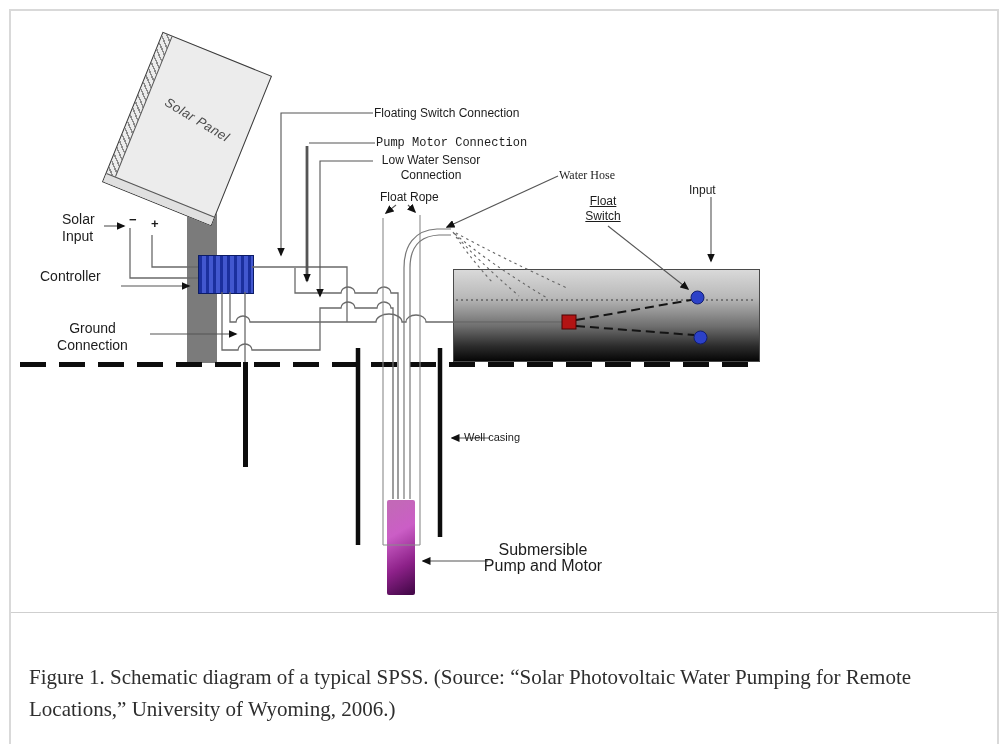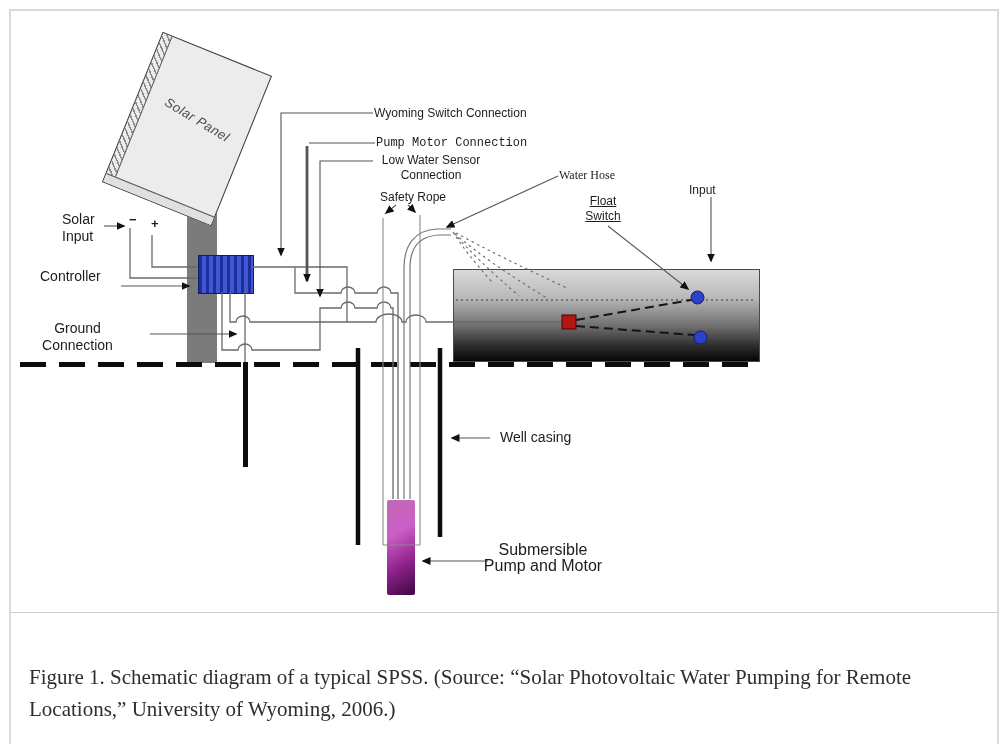--- a/index.html
+++ b/index.html
@@ -135,32 +135,32 @@
           <path d="M150,334 L236,334" marker-end="url(#ah)"></path>
           <path d="M104,226 L124,226" marker-end="url(#ah)"></path>
         </g>
       </svg>
 
       <div class="lbl big" style="left:46px;top:211px;line-height:16.5px;margin-left:16px;">Solar
 Input</div>
       <span class="mark" style="left:129px;top:212px;">−</span>
       <span class="mark" style="left:151px;top:216px;">+</span>
       <div class="lbl big" style="left:40px;top:268px;">Controller</div>
-      <div class="lbl big ctr" style="left:30px;top:320px;width:95px;">Ground
+      <div class="lbl big ctr" style="left:45px;top:320px;width:95px;">Ground
 Connection</div>
-      <div class="lbl" style="left:374px;top:106px;">Wyoming Switch Connection</div>
+      <div class="lbl" style="left:374px;top:106px;">Floating Switch Connection</div>
       <div class="lbl" style="left:376px;top:136px;font-family:Liberation Mono, monospace;">Pump Motor Connection</div>
       <div class="lbl ctr" style="left:368px;top:153px;width:126px;">Low Water Sensor
 Connection</div>
-      <div class="lbl" style="left:380px;top:190px;">Safety Rope</div>
+      <div class="lbl" style="left:380px;top:190px;">Float Rope</div>
       <div class="lbl" style="left:559px;top:168px;font-family:Liberation Serif, serif;">Water Hose</div>
       <div class="lbl ctr" style="left:571px;top:194px;width:64px;text-decoration:underline;">Float
 Switch</div>
       <div class="lbl" style="left:689px;top:183px;">Input</div>
-      <div class="lbl" style="left:500px;top:430px;font-size:14px;text-align:right;">Well casing</div>
+      <div class="lbl" style="left:464px;top:430px;font-size:11px;text-align:right;">Well casing</div>
       <div class="lbl ctr" style="left:468px;top:542px;width:150px;font-size:16px;line-height:16px;">Submersible
 Pump and Motor</div>
     </div>
 
     <div class="divider"></div>
     <div class="caption">Figure 1. Schematic diagram of a typical SPSS. (Source: “Solar Photovoltaic Water Pumping for Remote Locations,” University of Wyoming, 2006.)</div>
   </div>
 </div>
 
 </body></html>

